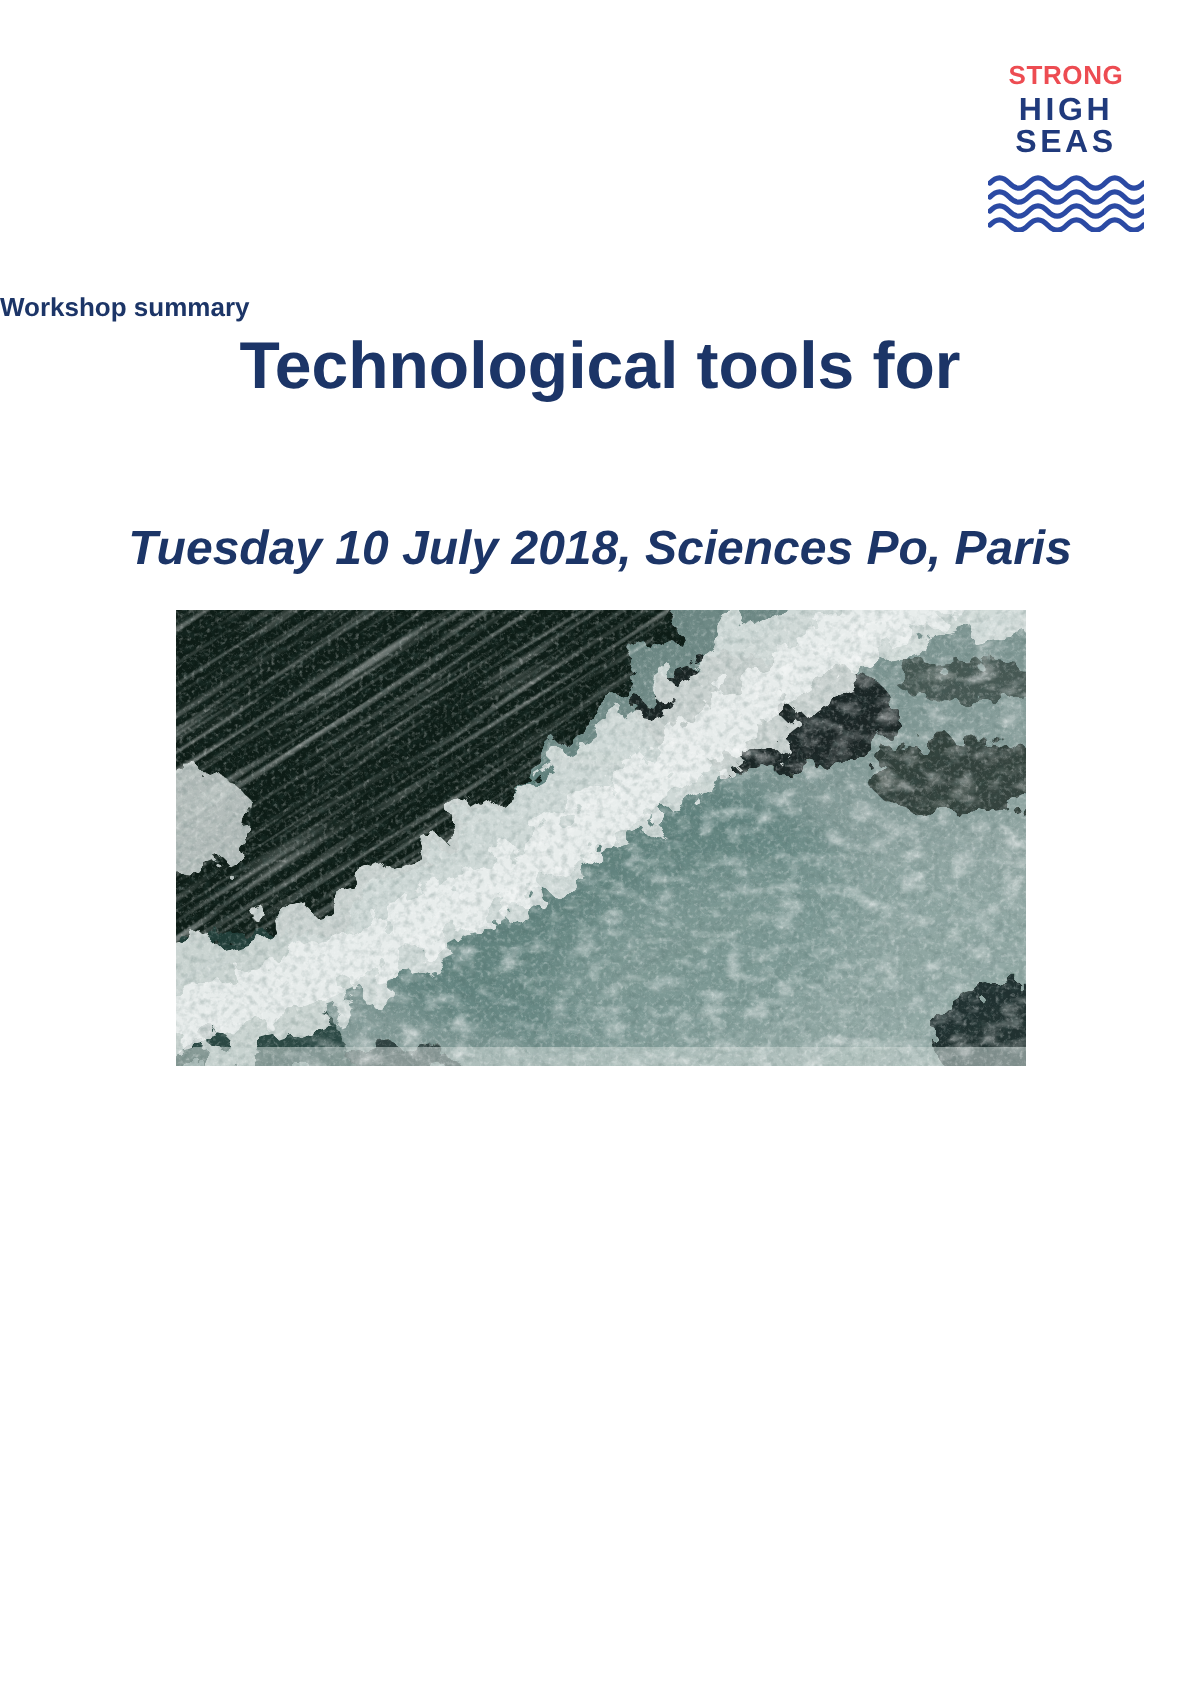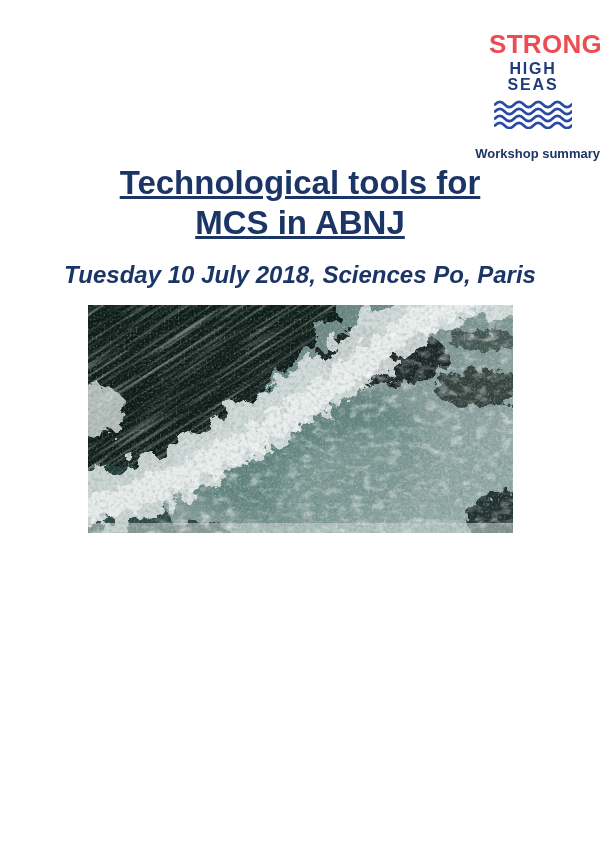--- a/index.html
+++ b/index.html
@@ -11,38 +11,38 @@
     overflow:hidden;
   }
   .page {
     position:absolute; inset:0;
     background:var(--page-bg,#ffffff);
     color:var(--text-navy,#1c3567);
   }
   
   .logo { position:absolute; top:31px; right:23px; width:88px; text-align:center; }
   .logo-strong {
-    font-size:26px; font-weight:bold; line-height:1;
+    font-size:13px; font-weight:bold; line-height:1;
     letter-spacing:.3px; color:var(--logo-red,#ed4c52);
   }
   .logo-seas {
     font-size:16px; font-weight:bold; line-height:1;
     letter-spacing:1.8px; margin-top:4px;
     color:var(--logo-navy,#203a7c);
   }
   .logo-waves { display:block; margin:7px auto 0; }
   .logo-waves path { stroke:var(--wave-blue,#2b4aa4); }
   
   .kicker {
     position:absolute; top:146px; left:0; right:0;
-    text-align:right; font-size:13px; font-weight:bold;padding-left:36px;
+    text-align:left; font-size:13px; font-weight:bold;
   }
   .title {
     position:absolute; top:163px; left:0; right:0;
-    text-align:center; font-size:33px; line-height:40px; font-weight:bold;text-decoration:underline;
+    text-align:center; font-size:33px; line-height:40px; font-weight:bold;
   }
   .subtitle {
     position:absolute; top:261px; left:0; right:0;
     text-align:center; font-size:24px; font-weight:bold; font-style:italic;
   }
   
   .hero {
     position:absolute; left:88px; top:305px;
     width:425px; height:228px; overflow:hidden; background:#7f9794;
   }
@@ -65,21 +65,21 @@
       <g fill="none" stroke="#2b4aa4" stroke-width="2.6" stroke-linecap="round">
         <path d="M1 4.5 q4.8 -5.2 9.6 0 t9.6 0 t9.6 0 t9.6 0 t9.6 0 t9.6 0 t9.6 0 t9.6 0"></path>
         <path transform="translate(0,7)" d="M1 4.5 q4.8 -5.2 9.6 0 t9.6 0 t9.6 0 t9.6 0 t9.6 0 t9.6 0 t9.6 0 t9.6 0"></path>
         <path transform="translate(0,14)" d="M1 4.5 q4.8 -5.2 9.6 0 t9.6 0 t9.6 0 t9.6 0 t9.6 0 t9.6 0 t9.6 0 t9.6 0"></path>
         <path transform="translate(0,21)" d="M1 4.5 q4.8 -5.2 9.6 0 t9.6 0 t9.6 0 t9.6 0 t9.6 0 t9.6 0 t9.6 0 t9.6 0"></path>
       </g>
     </svg>
   </header>
 
   <div class="kicker">Workshop summary</div>
-  <h1 class="title"><span>Technological tools for</span><br><span>MCS in ABNJ</span></h1>
+  <h1 class="title"><span>Technological tools for</span><br></h1>
   <div class="subtitle">Tuesday 10 July 2018, Sciences Po, Paris</div>
 
   <figure class="hero">
     <svg viewBox="0 0 425 230" preserveAspectRatio="none" aria-hidden="true">
       <defs>
         <linearGradient id="seaGrad" x1="0" y1="0" x2="1" y2="1">
           <stop offset="0" stop-color="#4f6f6a"></stop>
           <stop offset="0.5" stop-color="#7f9794"></stop>
           <stop offset="1" stop-color="#a8b9b6"></stop>
         </linearGradient>

